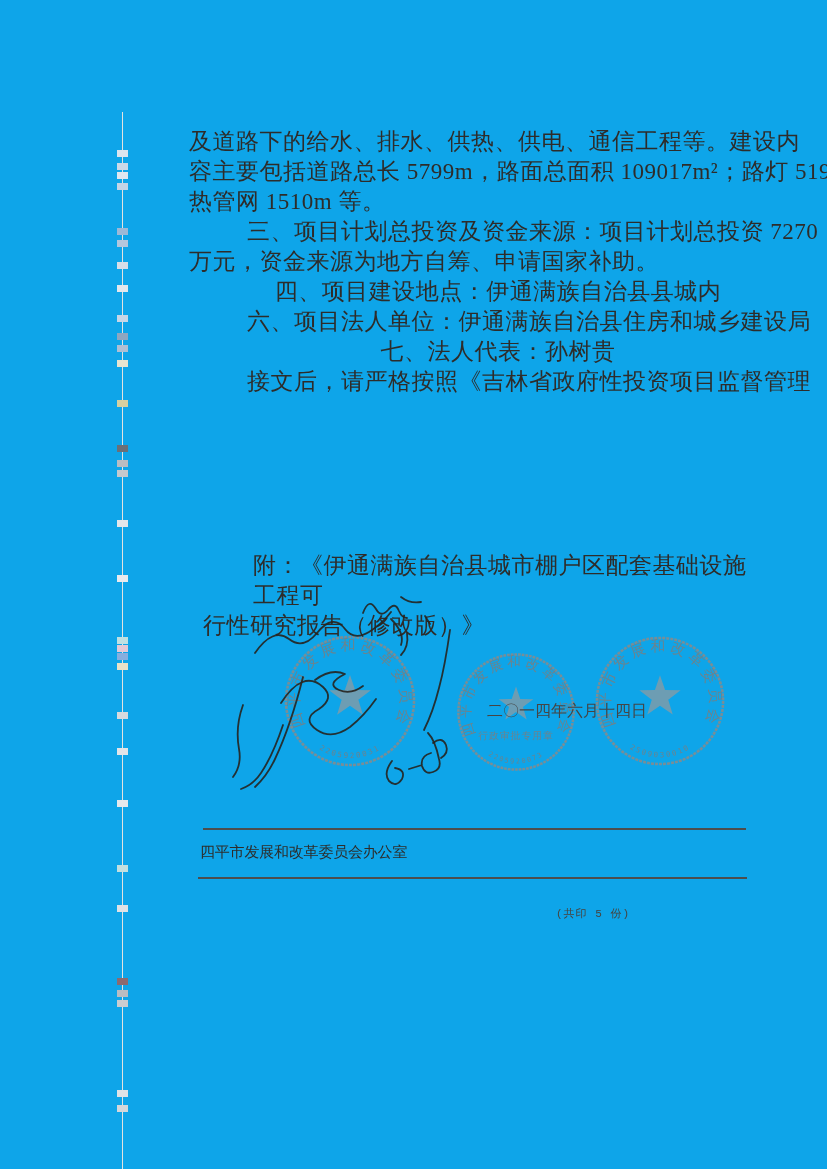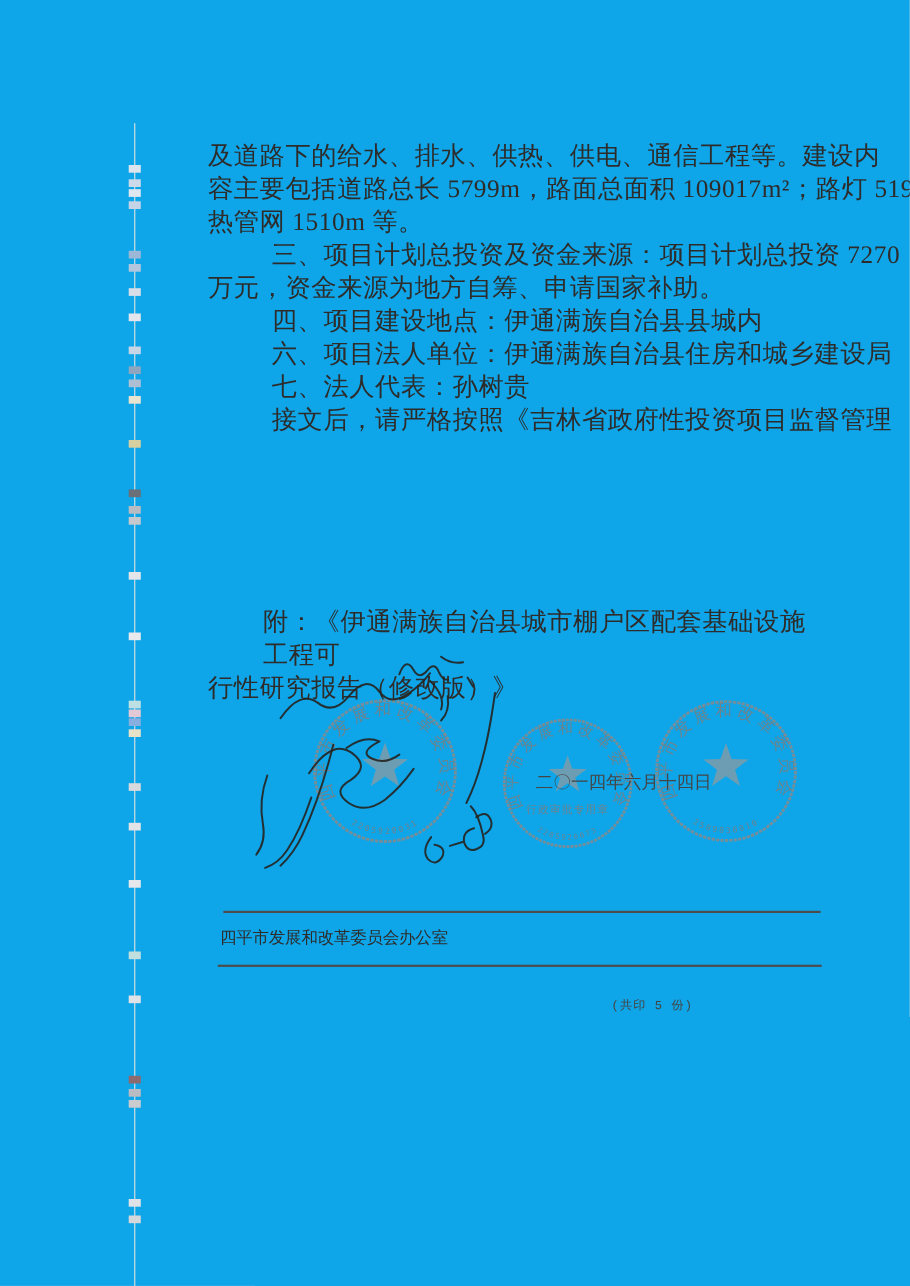--- a/index.html
+++ b/index.html
@@ -16,22 +16,22 @@
     box-shadow:
       0 13px #ccd9e8,0 22px #dfe7f0,0 33px #c4d4e6,0 78px #9db8d6,0 90px #b3c6dd,
       0 112px #d8dee8,0 135px #e3e7ed,0 165px #c7d6e7,0 183px #8fa6c0,0 195px #aebfd4,
       0 210px #e8e4d0,0 250px #d6cfa0,0 295px #6b6f77,0 310px #b9bcc2,0 320px #c5c8cd,
       0 370px #e4e6ea,0 425px #e9eaee,0 487px #bfe0e2,0 495px #e3c9d6,0 503px #86aede,
       0 513px #e8e2c8,0 562px #d8dade,0 598px #e2e4e8,0 650px #e6e8ec,0 715px #c2dfe0,
       0 755px #dfe2e6,0 828px #8c6a70,0 840px #b9bcc2,0 850px #caccd0,0 940px #dfe2e6,
       0 955px #d4d7db;}
   .body-text{position:absolute;left:189px;top:127px;width:560px;font-size:23px;line-height:30px;letter-spacing:.5px;}
   .body-text .line{white-space:nowrap;}
-  .body-text .indent{padding-left:58px;}
-  .attachment{position:absolute;left:189px;top:551px;width:560px;font-size:23px;line-height:30px;letter-spacing:.5px;}
+  .body-text .indent{padding-left:58px;text-align:center;}
+  .attachment{position:absolute;left:203px;top:551px;width:560px;font-size:23px;line-height:30px;letter-spacing:.5px;}
   .attachment .indent{padding-left:50px;}
   .stamp{position:absolute;opacity:.85;}
   .stamp text{fill:#7d7d7d;}
   .ring-text{font-size:15px;letter-spacing:4.2px;font-family:"Liberation Serif","DejaVu Serif",serif;}
   .code-text{font-size:7.5px;letter-spacing:2px;fill:#8b8b8b;font-family:"DejaVu Sans Mono",monospace;}
   .label-text{font-size:11px;letter-spacing:1px;fill:#828282;}
   .seal-date{position:absolute;left:487px;top:701px;width:170px;font-size:16px;letter-spacing:0;
     color:#454545;white-space:nowrap;z-index:5;}
   .handwriting{position:absolute;left:195px;top:585px;z-index:6;}
   .handwriting path{fill:none;stroke:#26241f;stroke-width:1.8;stroke-linecap:round;stroke-linejoin:round;opacity:.9;}

